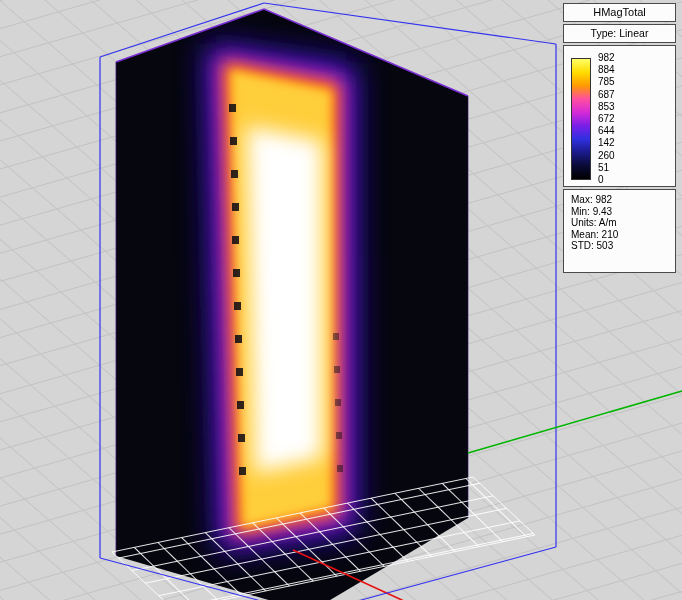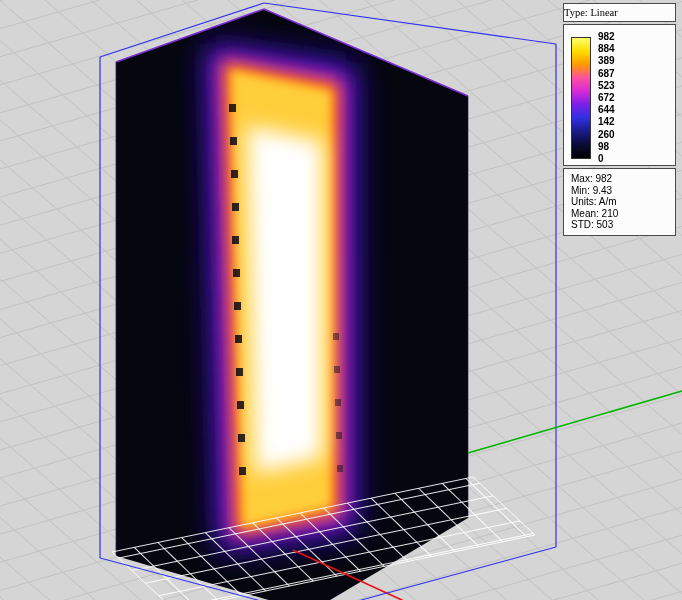--- a/index.html
+++ b/index.html
@@ -11,33 +11,33 @@
   }
   .stage svg { position:absolute; left:0; top:0; }
 
   
   .legend { position:absolute; top:3px; left:563px; width:113px; }
   .panel {
     background:#fcfcfc; border:1px solid #4a4a4a; margin-bottom:2px;
     box-sizing:border-box; color:#000;
   }
   .panel.p-title  { height:19px; line-height:17px; text-align:center; font-size:11px; }
-  .panel.p-type   { height:19px; line-height:17px; font-size:10.5px;font-family:Liberation Serif, serif; }
+  .panel.p-type   { height:19px; line-height:17px; text-align:center; font-size:10.5px; }
   .panel.p-scale  { height:142px; position:relative; }
   .colorbar {
     position:absolute; left:7px; top:12px; width:20px; height:122px;
     border:1px solid #333; box-sizing:border-box;
   }
   .ticks {
     position:absolute; left:34px; top:7px; height:132px;
     display:flex; flex-direction:column; justify-content:space-between;
     font-size:10px;
   }
-  .ticks span { height:10px; line-height:10px; display:block;font-weight:bold; }
-  .panel.p-stats { padding:4px 2px 4px 7px; font-size:10px; line-height:11.5px; }
+  .ticks span { height:10px; line-height:10px; display:block; }
+  .panel.p-stats { padding:4px 2px 20px 7px; font-size:10px; line-height:11.5px; }
 </style>
 </head>
 <body>
 
 <div class="stage">
 
   <svg width="682" height="600" viewBox="0 0 682 600">
     <defs>
 
       <pattern id="bgA" patternUnits="userSpaceOnUse" width="12" height="27" patternTransform="rotate(-16)">
@@ -139,36 +139,39 @@
 
     <g stroke="#3232f0" stroke-width="1.2" fill="none">
       <line x1="100" y1="558" x2="310" y2="614"></line>
       <line x1="556" y1="547" x2="310" y2="614"></line>
     </g>
 
     <line x1="468" y1="453" x2="682" y2="391" stroke="#00b500" stroke-width="1.5"></line>
   </svg>
 
   <div class="legend">
+    <div class="panel p-title">
+      <span>HMagTotal</span>
+    </div>
     <div class="panel p-type">
       <span>Type: Linear</span>
     </div>
     <div class="panel p-scale">
       <div class="colorbar" style="background: linear-gradient(rgb(255, 255, 102), rgb(255, 221, 0), rgb(255, 153, 0), rgb(255, 79, 160), rgb(214, 42, 214), rgb(122, 31, 232), rgb(48, 48, 224), rgb(26, 26, 138), rgb(10, 10, 54), rgb(0, 0, 0));"></div>
       <div class="ticks">
         <span>982</span>
         <span>884</span>
-        <span>389</span>
+        <span>785</span>
         <span>687</span>
-        <span>523</span>
+        <span>853</span>
         <span>672</span>
         <span>644</span>
         <span>142</span>
         <span>260</span>
-        <span>98</span>
+        <span>51</span>
         <span>0</span>
       </div>
     </div>
     <div class="panel p-stats">
       <div>Max: 982</div>
       <div>Min: 9.43</div>
       <div>Units: A/m</div>
       <div>Mean: 210</div>
       <div>STD: 503</div>
     </div>

